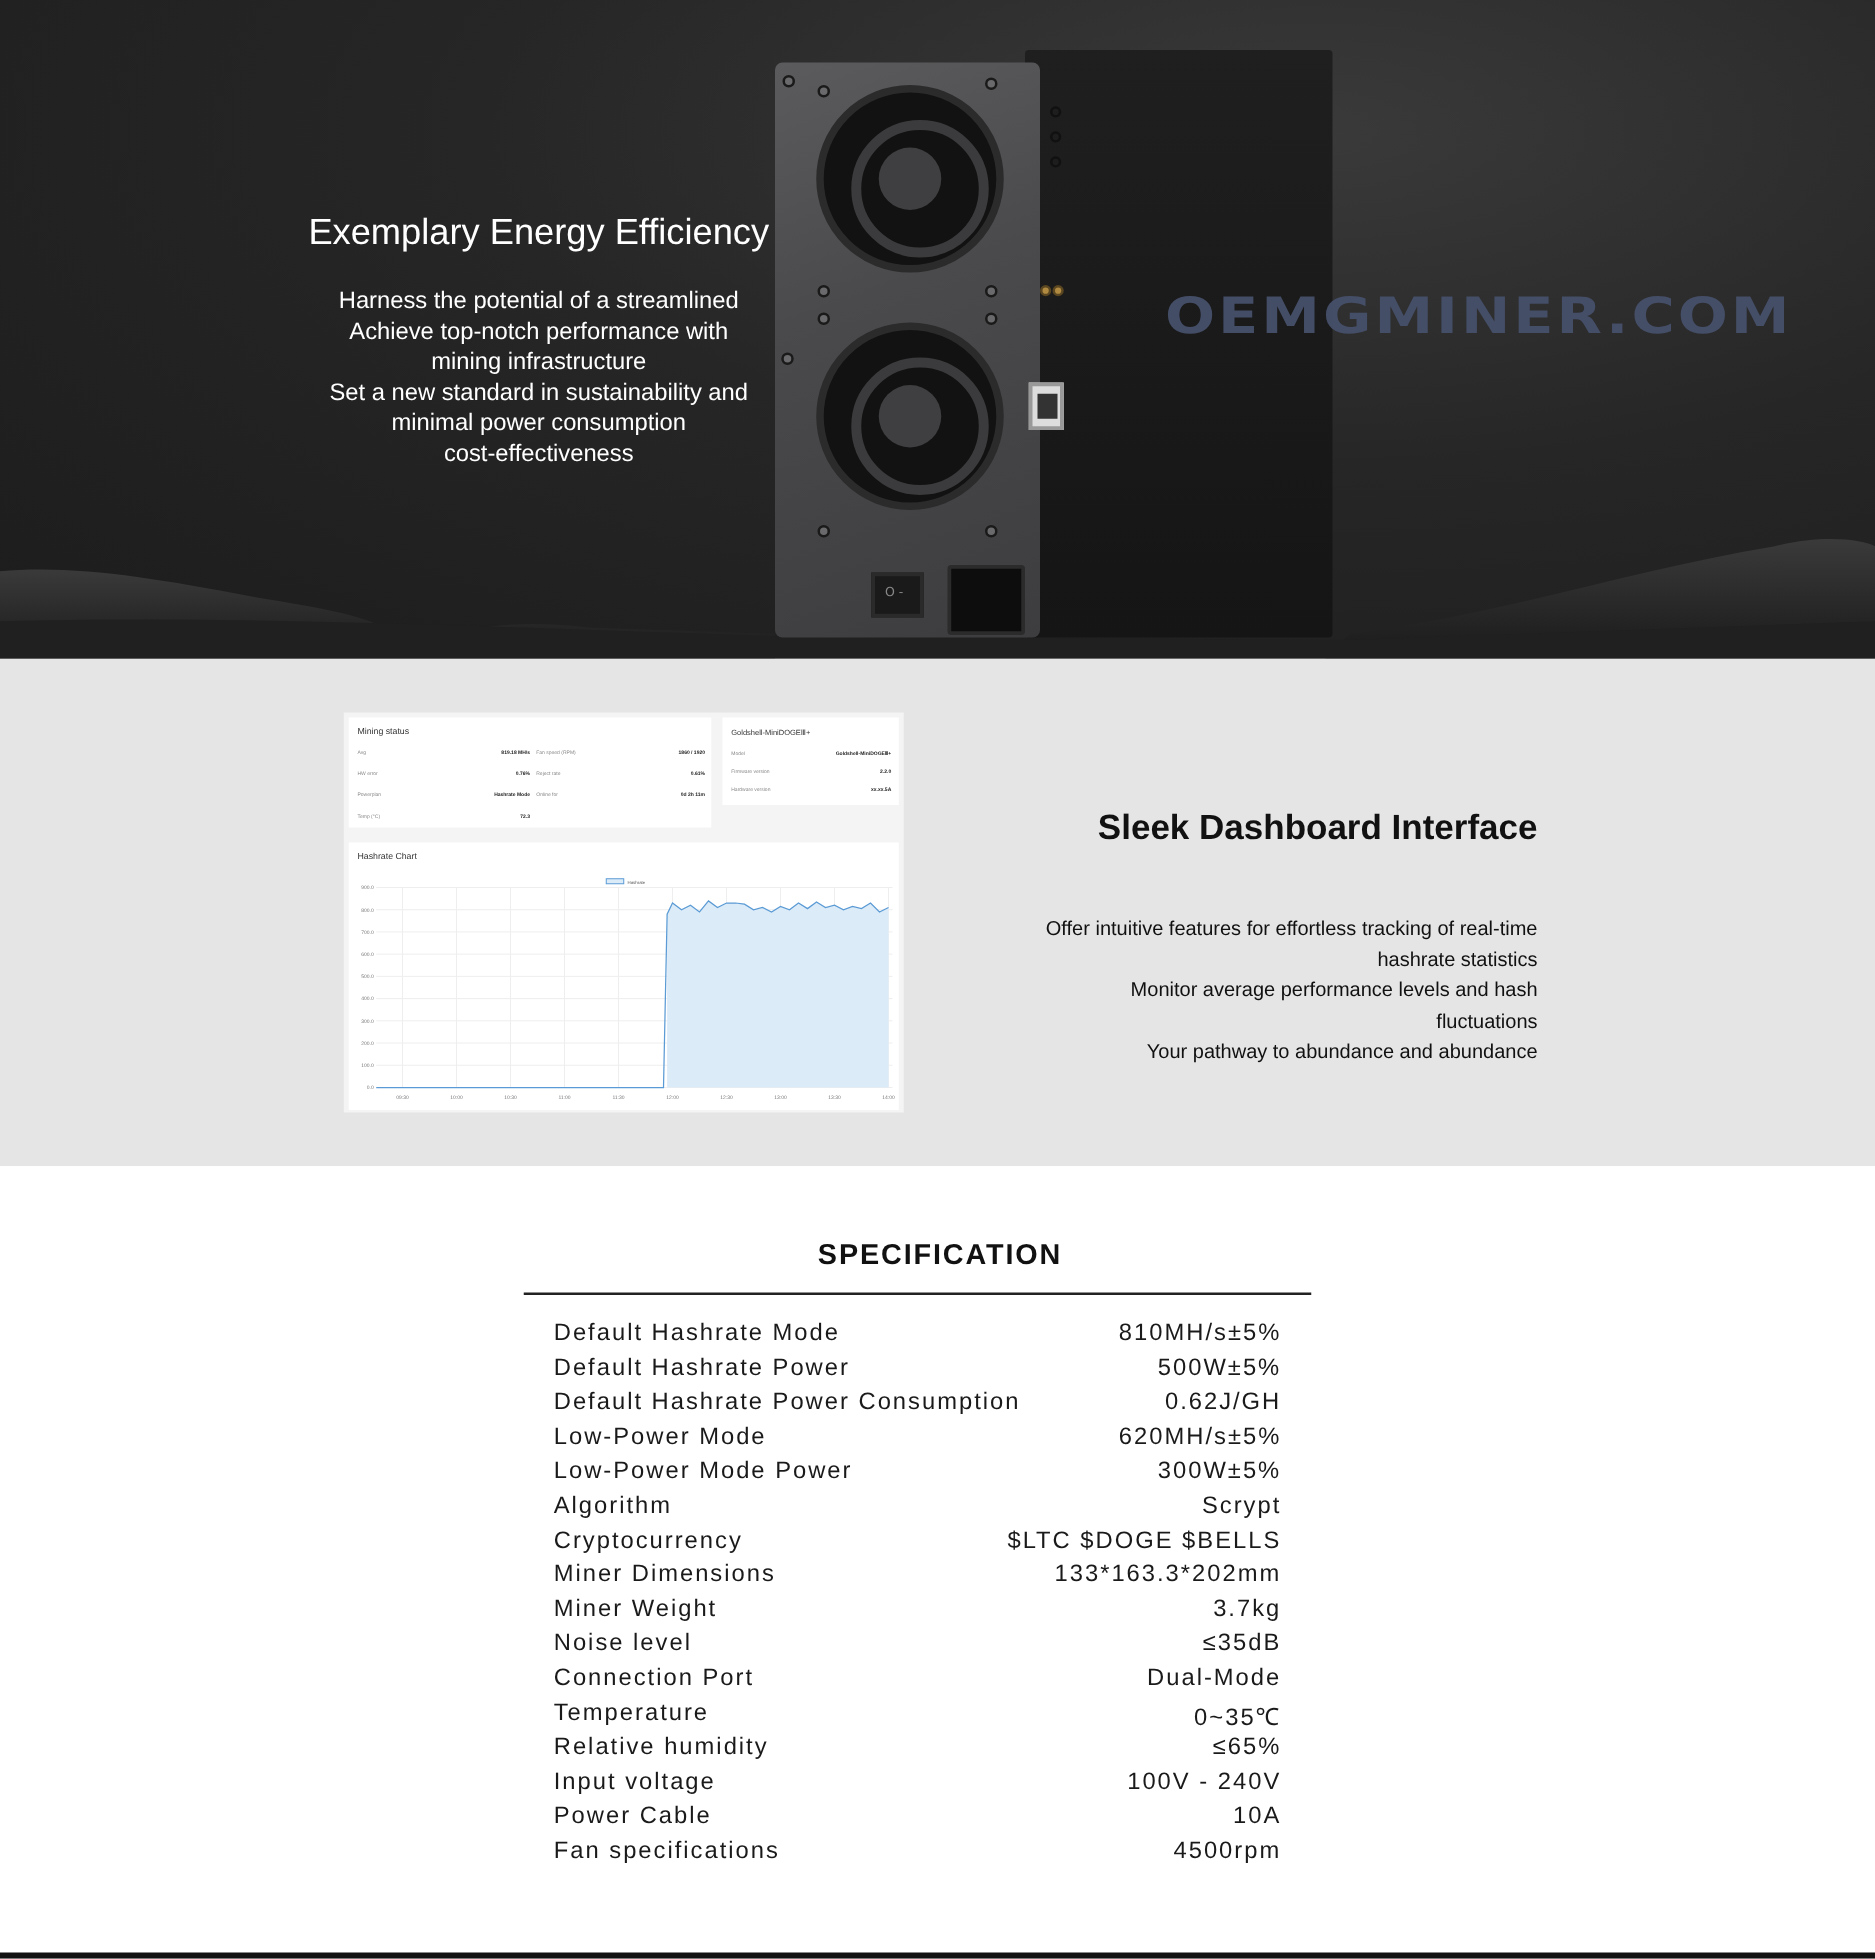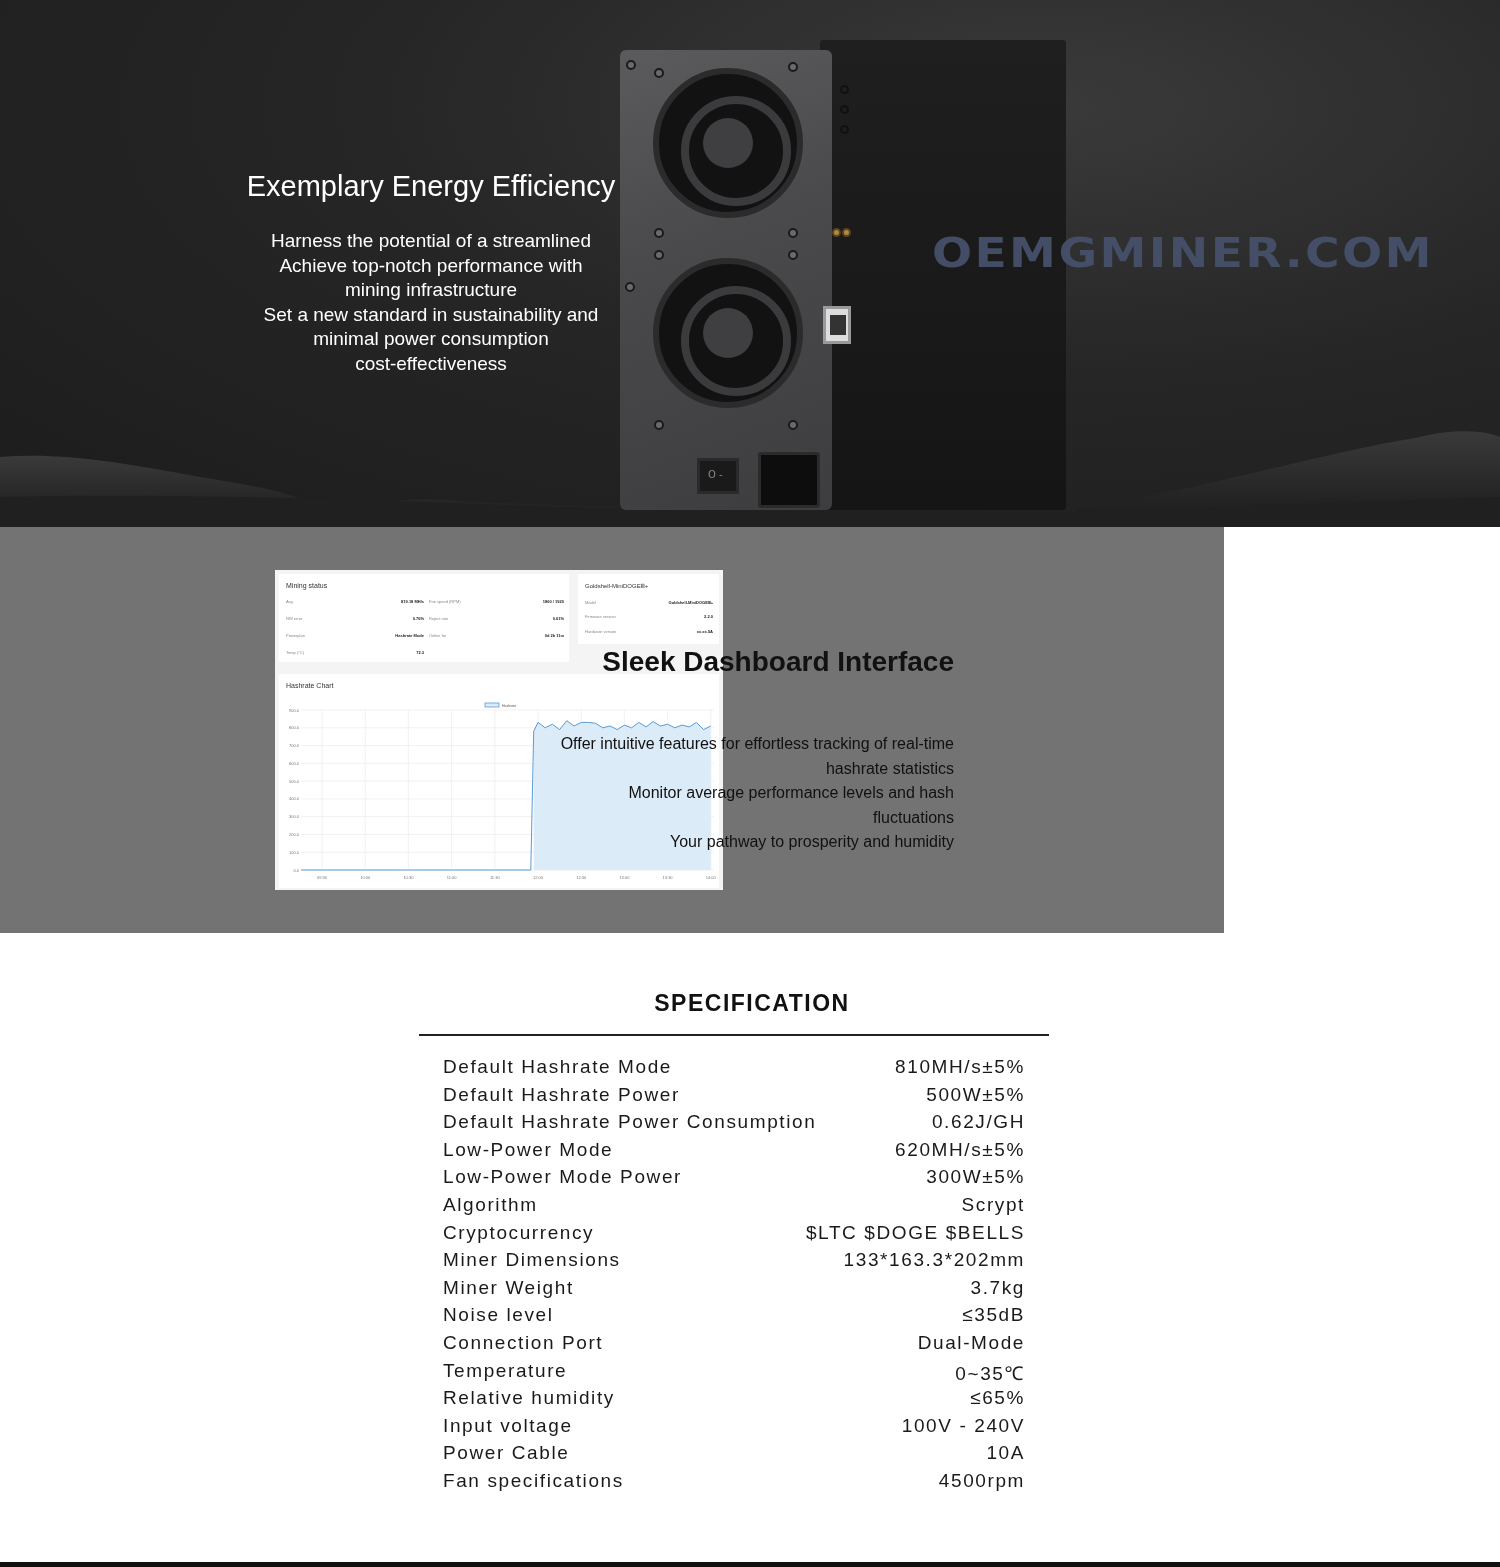--- a/index.html
+++ b/index.html
@@ -31,21 +31,21 @@
     background: #3f3f41; }
   .screw { position: absolute; width: 10px; height: 10px; border-radius: 50%; border: 2px solid #1a1a1a; background: #6a6a6c; }
   .led { position: absolute; width: 9px; height: 9px; border-radius: 50%; border: 2px solid #111; }
   .eth { position: absolute; left: 203px; top: 256px; width: 28px; height: 38px; background: #ddd; border: 3px solid #999; }
   .eth::after { content:""; position:absolute; left:4px; top:6px; width:16px; height:20px; background:#333; }
   .switch { position: absolute; left: 77px; top: 408px; width: 42px; height: 36px; background: #1a1a1a; border: 3px solid #2a2a2a; }
   .switch::after { content:"O  -"; position:absolute; left:8px; top:8px; color:#888; font-size:10px; font-family:"DejaVu Sans", sans-serif; }
   .socket { position: absolute; left: 138px; top: 402px; width: 62px; height: 56px; background: #0d0d0d; border: 3px solid #2b2b2b; border-radius: 3px; }
 
   
-  .gray { position: absolute; left: 0; top: 527px; width: 1224px; height: 406px; background: #737373; }
+  .gray { position: absolute; left: 0; top: 527px; width: 1500px; height: 406px; background: #e5e5e5; }
   .dash { position: absolute; left: 275px; top: 43px; width: 448px; height: 320px; background: #f4f4f4; }
   .card { position: absolute; background: #ffffff; }
   .card-title { position: absolute; font-size: 7px; color: #333; }
   .kv { position: absolute; font-size: 4px; color: #888; }
   .kv b { position: absolute; right: 0; color: #222; font-weight: bold; }
   .chart-card { left: 4px; top: 104px; width: 440px; height: 214px; }
   .chart-svg { position: absolute; left: 0; top: 0; }
 
   .dash-text { position: absolute; right: 270px; top: 117px; text-align: right; color: #111; }
   .dash-title { font-size: 28px; line-height: 36px; }
@@ -189,21 +189,21 @@
     </div>
   </div>
 
   <div class="dash-text">
     <h2 class="dash-title">Sleek Dashboard Interface</h2>
     <div class="dash-body">
       <div>Offer intuitive features for effortless tracking of real-time</div>
       <div>hashrate statistics</div>
       <div>Monitor average performance levels and hash</div>
       <div>fluctuations</div>
-      <div>Your pathway to prosperity and humidity</div>
+      <div>Your pathway to abundance and abundance</div>
     </div>
   </div>
 </section>
 
 <section class="spec">
   <h2 class="spec-title">SPECIFICATION</h2>
   <div class="spec-rule"></div>
   <div class="spec-table" id="spec-table">
       <div class="spec-row">
         <span>Default Hashrate Mode</span>

